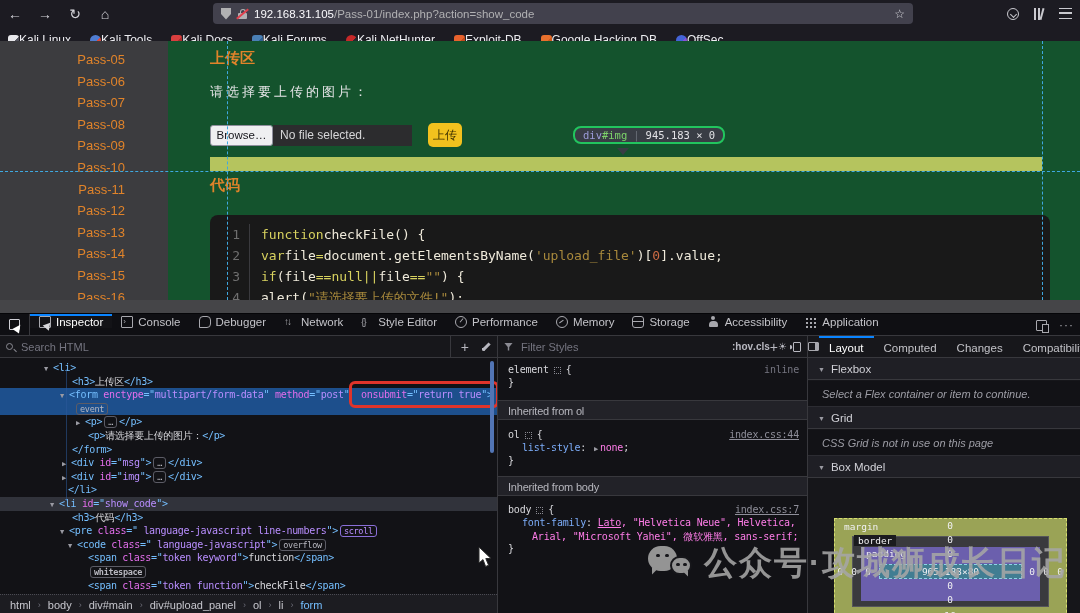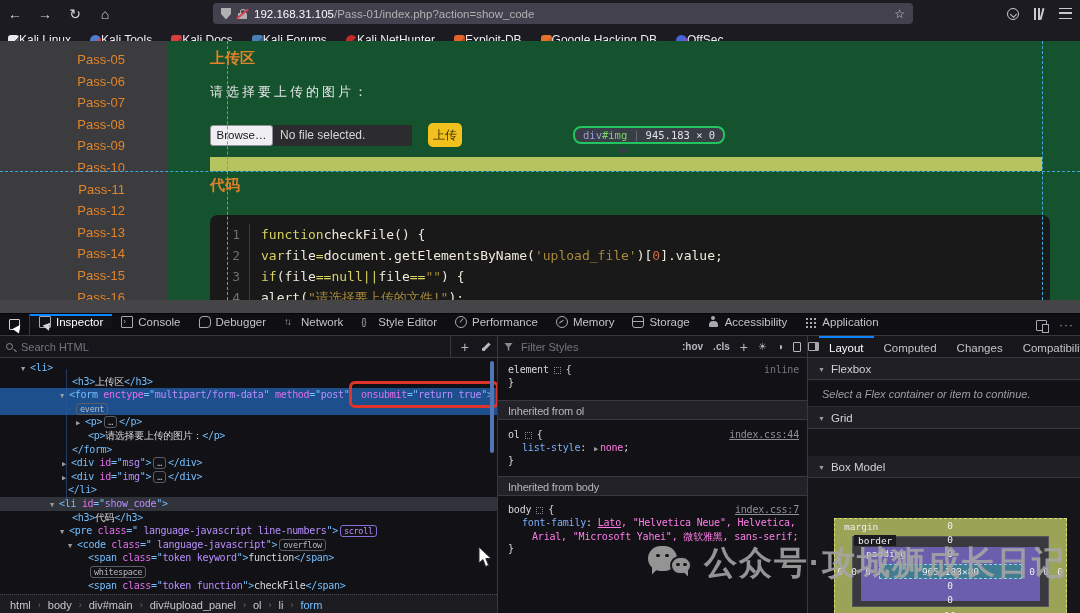--- a/index.html
+++ b/index.html
@@ -86,21 +86,21 @@
   .magnify::after{content:"";position:absolute;left:6px;top:6px;width:4px;height:1.4px;background:#8a8a92;transform:rotate(45deg);}
   .dtinput{background:transparent;border:none;outline:none;color:#d7d7db;font-size:11px;flex:1;}
   .dtinput::placeholder{color:#757580;}
   .srch-icons{display:flex;align-items:center;gap:12px;border-left:1px solid #38383d;padding-left:10px;height:100%;}
   .plus{color:#b8b8c0;font-size:14px;line-height:1;}
   .dropper{width:10px;height:10px;position:relative;}
   .dropper::before{content:"";position:absolute;left:4px;top:0;width:2.5px;height:9px;background:#b8b8c0;transform:rotate(45deg);}
   .dropper::after{content:"";position:absolute;left:0.5px;top:6.5px;width:3px;height:3px;background:#b8b8c0;border-radius:0 50% 50% 50%;}
   .filterrow{left:497px;width:310px;display:flex;align-items:center;padding:0 6px;border-left:1px solid #38383d;}
   .funnel{width:9px;height:8px;background:#8a8a92;clip-path:polygon(0 0,100% 0,58% 55%,58% 100%,42% 100%,42% 55%);margin-right:6px;}
-  .f-icons{display:flex;align-items:center;gap:10px;color:#b8b8c0;font-size:10px;}
+  .f-icons{display:flex;align-items:center;color:#b8b8c0;font-size:10px;}
   .pageicon{width:8px;height:10px;border:1.2px solid #b8b8c0;border-radius:1px;}
   .layouthead{left:807px;width:273px;display:flex;align-items:stretch;padding:0;border-left:1px solid #38383d;}
   .paneltoggle{width:26px;display:flex;align-items:center;justify-content:center;}
   .ptog{width:11px;height:9px;border:1.2px solid #a8a8ae;border-radius:1px;position:relative;}
   .ptog::after{content:"";position:absolute;right:0;top:0;width:3.5px;height:100%;background:#a8a8ae;}
   .ltab{display:flex;align-items:center;padding:0 10px;font-size:11.5px;color:#c3c3c8;border-top:2px solid transparent;}
   .ltab.active{color:#fff;border-top:2px solid #0a84ff;}
 
   
   .mtree{position:absolute;left:0;top:44px;width:497px;height:236px;overflow:hidden;background:#121216;padding-top:3px;}
@@ -406,36 +406,36 @@
         </div>
       <div id="ltabs" style="display:flex;align-items:stretch;">
           <div class="ltab active">Layout</div>
           <div class="ltab">Computed</div>
           <div class="ltab">Changes</div>
           <div class="ltab">Compatibility</div>
         </div>
     </div>
 
     <div class="mtree mono" id="mtree">
-        <div class="mrow" style="padding-left: 21px;"><span class="tk-ar">▼</span><span class="tk-tag">&lt;li&gt;</span></div>
+        <div class="mrow" style="padding-left: 44px;"><span class="tk-ar">▼</span><span class="tk-tag">&lt;li&gt;</span></div>
         <div class="mrow" style="padding-left: 72px;"><span class="tk-tag">&lt;h3&gt;</span><span class="tk-txt">上传区</span><span class="tk-tag">&lt;/h3&gt;</span></div>
         <div class="mrow sel" style="padding-left: 60px;"><span class="tk-ar">▼</span><span class="tk-tag">&lt;form</span><span class="tk-attr"> enctype</span><span class="tk-tag">="</span><span class="tk-val">multipart/form-data</span><span class="tk-tag">"</span><span class="tk-attr"> method</span><span class="tk-tag">="</span><span class="tk-val">post</span><span class="tk-tag">"</span><span class="redbox"><span class="tk-attr"> onsubmit</span><span class="tk-tag">="</span><span class="tk-val">return true</span><span class="tk-tag">"&gt;</span></span></div>
         <div class="mrow sel" style="padding-left: 74px;"><span class="tk-bdg">event</span></div>
         <div class="mrow" style="padding-left: 76px;"><span class="tk-ar">▶</span><span class="tk-tag">&lt;p&gt;</span><span class="tk-ell">…</span><span class="tk-tag">&lt;/p&gt;</span></div>
         <div class="mrow" style="padding-left: 88px;"><span class="tk-tag">&lt;p&gt;</span><span class="tk-txt">请选择要上传的图片：</span><span class="tk-tag">&lt;/p&gt;</span></div>
         <div class="mrow" style="padding-left: 72px;"><span class="tk-tag">&lt;/form&gt;</span></div>
         <div class="mrow" style="padding-left: 62px;"><span class="tk-ar">▶</span><span class="tk-tag">&lt;div</span><span class="tk-attr"> id</span><span class="tk-tag">="</span><span class="tk-val">msg</span><span class="tk-tag">"&gt;</span><span class="tk-ell">…</span><span class="tk-tag">&lt;/div&gt;</span></div>
         <div class="mrow" style="padding-left: 62px;"><span class="tk-ar">▶</span><span class="tk-tag">&lt;div</span><span class="tk-attr"> id</span><span class="tk-tag">="</span><span class="tk-val">img</span><span class="tk-tag">"&gt;</span><span class="tk-ell">…</span><span class="tk-tag">&lt;/div&gt;</span></div>
         <div class="mrow" style="padding-left: 68px;"><span class="tk-tag">&lt;/li&gt;</span></div>
         <div class="mrow hov" style="padding-left: 50px;"><span class="tk-ar">▼</span><span class="tk-tag">&lt;li</span><span class="tk-attr"> id</span><span class="tk-tag">="</span><span class="tk-val">show_code</span><span class="tk-tag">"&gt;</span></div>
         <div class="mrow" style="padding-left: 72px;"><span class="tk-tag">&lt;h3&gt;</span><span class="tk-txt">代码</span><span class="tk-tag">&lt;/h3&gt;</span></div>
         <div class="mrow" style="padding-left: 60px;"><span class="tk-ar">▼</span><span class="tk-tag">&lt;pre</span><span class="tk-attr"> class</span><span class="tk-tag">="</span><span class="tk-val"> language-javascript line-numbers</span><span class="tk-tag">"&gt;</span><span class="tk-bdgp">scroll</span></div>
         <div class="mrow" style="padding-left: 68px;"><span class="tk-ar">▼</span><span class="tk-tag">&lt;code</span><span class="tk-attr"> class</span><span class="tk-tag">="</span><span class="tk-val"> language-javascript</span><span class="tk-tag">"&gt;</span><span class="tk-bdg">overflow</span></div>
         <div class="mrow" style="padding-left: 88px;"><span class="tk-tag">&lt;span</span><span class="tk-attr"> class</span><span class="tk-tag">="</span><span class="tk-val">token keyword</span><span class="tk-tag">"&gt;</span><span class="tk-txt">function</span><span class="tk-tag">&lt;/span&gt;</span></div>
-        <div class="mrow" style="padding-left: 88px;"><span class="tk-bdg">whitespace</span></div>
+        <div class="mrow" style="padding-left: 88px; font-weight: bold;"><span class="tk-bdg">whitespace</span></div>
         <div class="mrow" style="padding-left: 88px;"><span class="tk-tag">&lt;span</span><span class="tk-attr"> class</span><span class="tk-tag">="</span><span class="tk-val">token function</span><span class="tk-tag">"&gt;</span><span class="tk-txt">checkFile</span><span class="tk-tag">&lt;/span&gt;</span></div>
       </div>
     <div class="treeguide"></div>
     <div class="mscroll"></div>
     <div class="crumbs" id="crumbs">
         <span>html</span>
         <span class="csep">›</span>
         <span>body</span>
         <span class="csep">›</span>
         <span>div#main</span>
@@ -475,20 +475,21 @@
       <div class="rrow" style="top:172px;padding-left:34px;">
         <span class="rval">Arial, "Microsoft Yahei", 微软雅黑, sans-serif;</span>
       </div>
       <div class="rrow" style="top:185px;"><span class="rsel">}</span></div>
     </div>
 
     <div class="lpanel">
       <div class="lsec" style="top:0;"><span class="tri">▼</span><span>Flexbox</span></div>
       <div class="lmsg" style="top:23px;">Select a Flex container or item to continue.</div>
       <div class="lsec" style="top:49px;"><span class="tri">▼</span><span>Grid</span></div>
+      <div class="lmsg" style="top:72px;">CSS Grid is not in use on this page</div>
       <div class="lsec" style="top:98px;"><span class="tri">▼</span><span>Box Model</span></div>
 
       <div class="boxmodel mono">
         <div class="bm-margin"></div>
         <div class="bm-border"></div>
         <div class="bm-padding"></div>
         <div class="bm-content">965.183×80</div>
         <span class="bm-label" style="left:10px;top:3px;">margin</span>
         <span class="bm-label chip" style="left:20px;top:17px;">border</span>
         <span class="bm-label" style="left:32px;top:30px;">padding</span>

